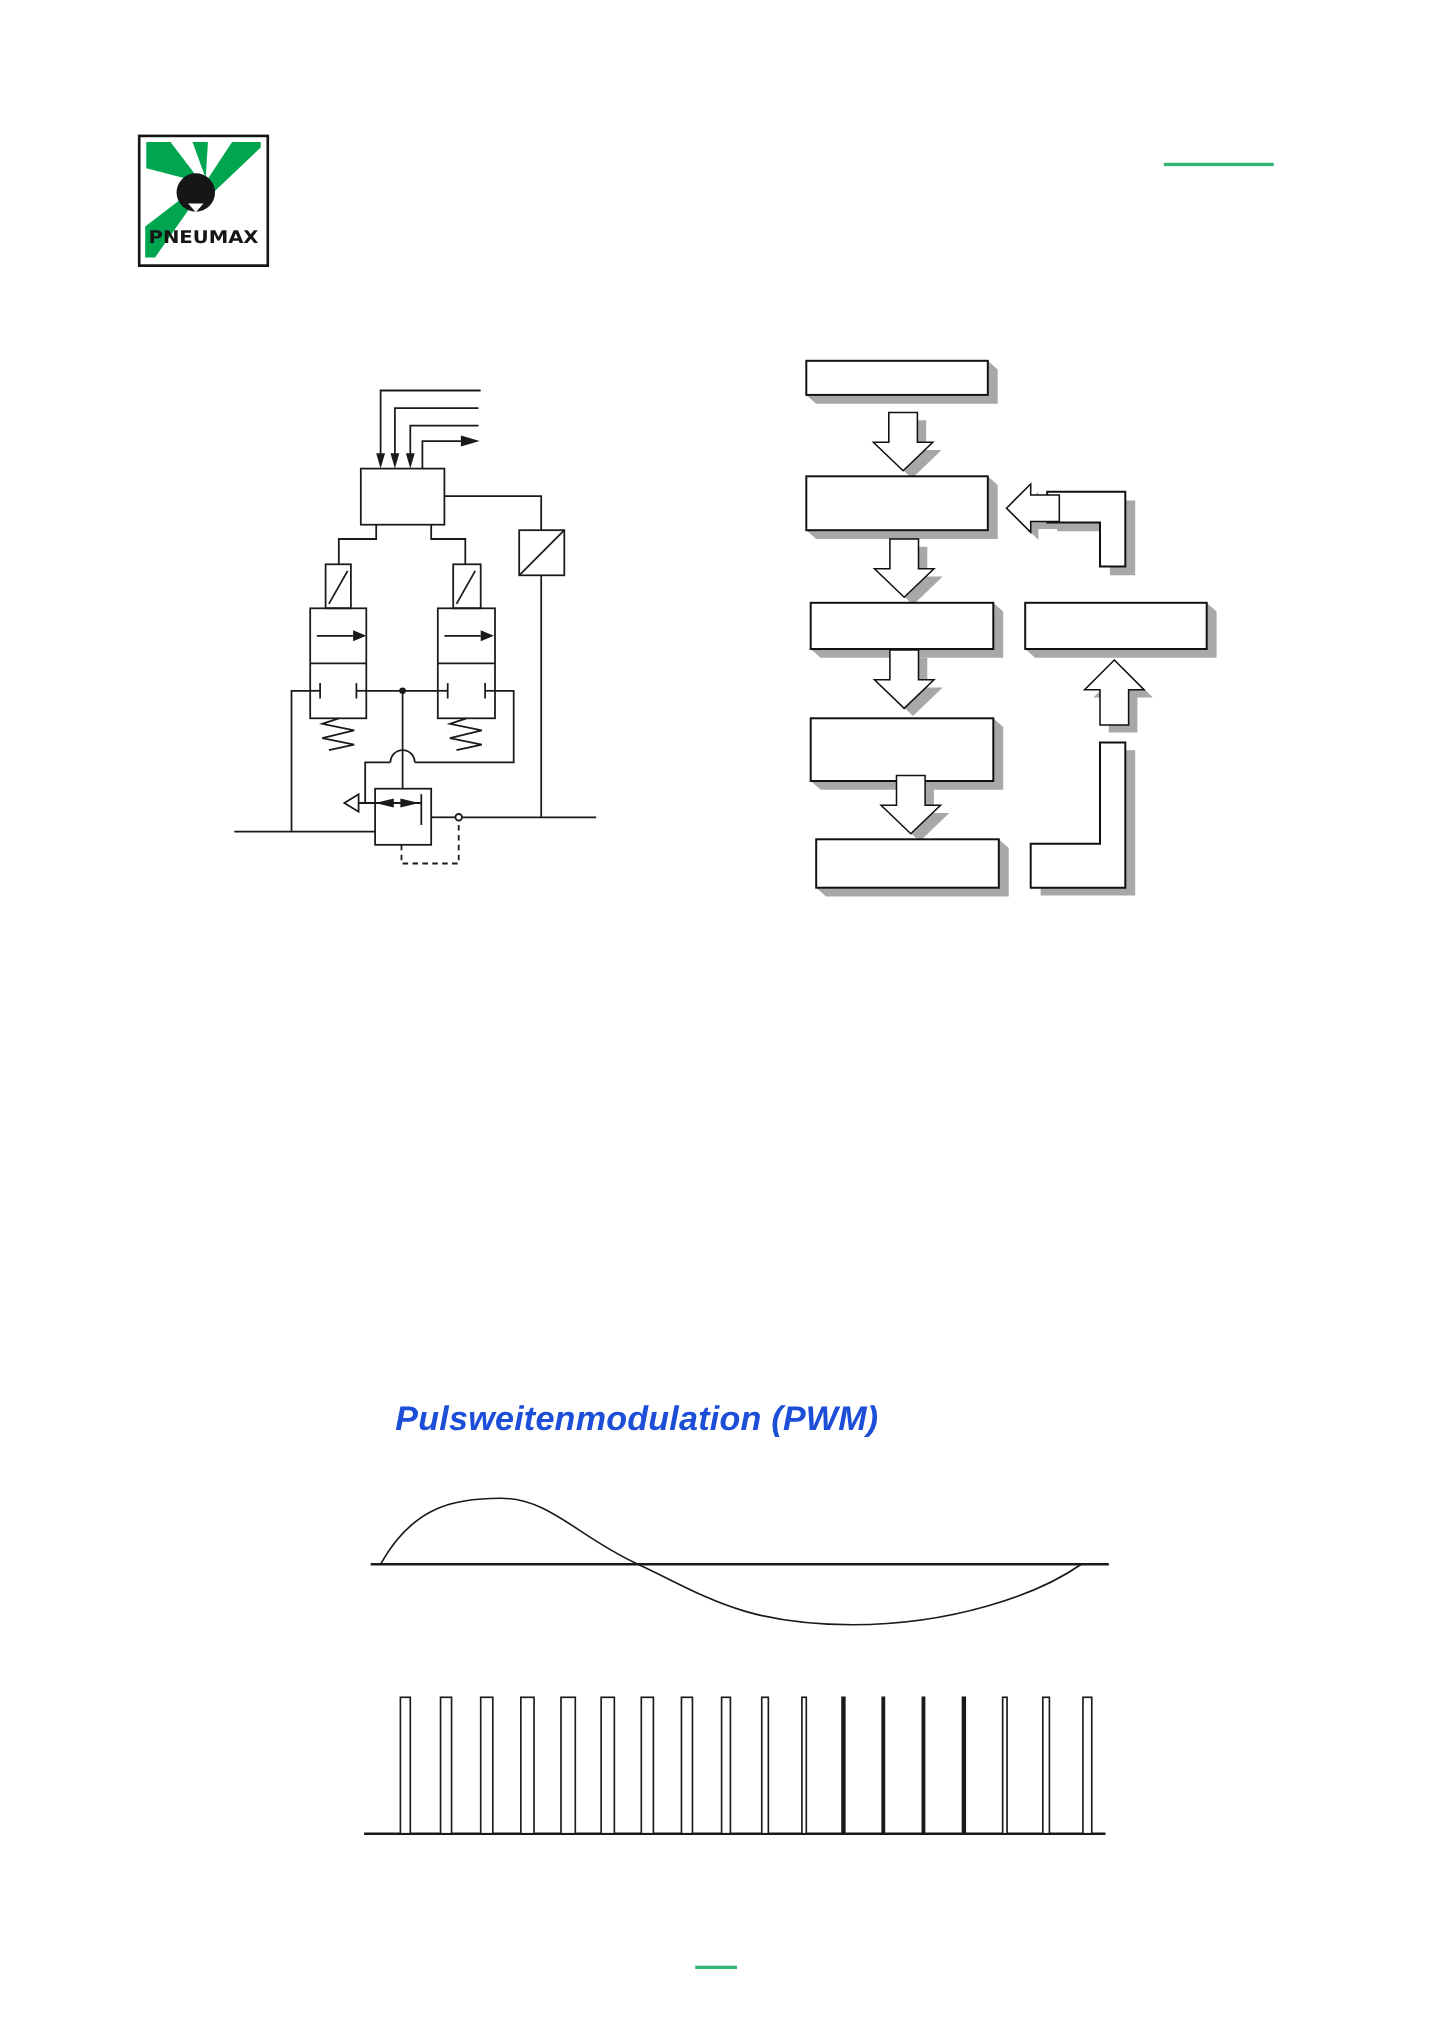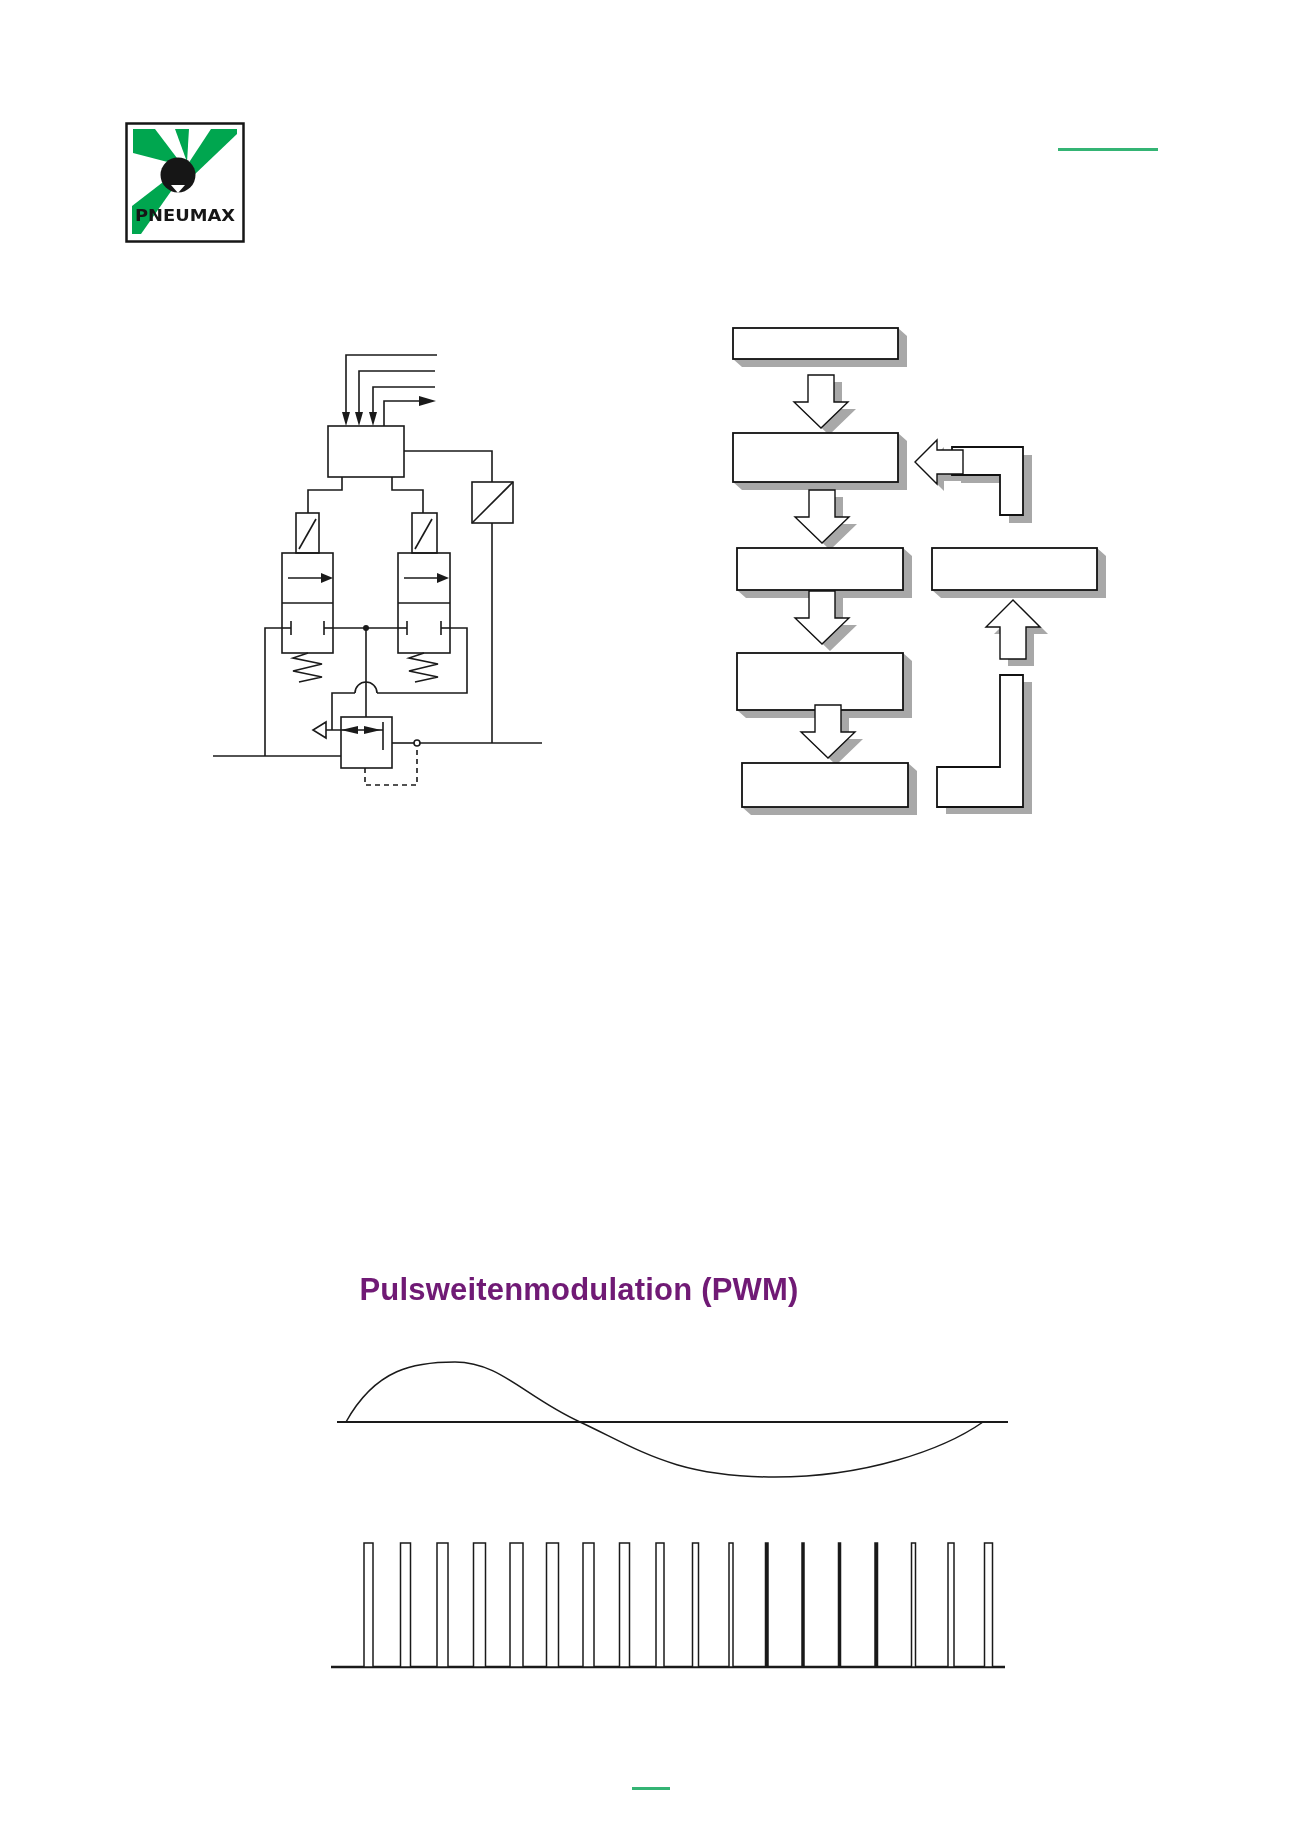--- a/index.html
+++ b/index.html
@@ -150,21 +150,21 @@
         <polygon points="808,375 834,375 834,402 848,402 821,428 794,402 808,402"></polygon>
         <polygon points="809,490 835,490 835,517 849,517 822,543 795,517 809,517"></polygon>
         <polygon points="809,591 835,591 835,618 849,618 822,644 795,618 809,618"></polygon>
         <polygon points="815,705 841,705 841,732 855,732 828,758 801,732 815,732"></polygon>
         <polygon points="915,462 937,440 937,450 963,450 963,474 937,474 937,484"></polygon>
         <polygon points="1013,600 1040,627 1026,627 1026,659 1000,659 1000,627 986,627"></polygon>
       </g>
     </g>
   </svg>
 
-  <div id="pwm-title" style="color: #701a75;">Pulsweitenmodulation (PWM)</div>
+  <div id="pwm-title" style="color: #1d4ed8; font-style: italic;">Pulsweitenmodulation (PWM)</div>
 
   <svg class="abs" style="left:300px;top:1345px" width="720" height="150" viewBox="300 1345 720 150">
     <line x1="337" y1="1422" x2="1008" y2="1422" stroke="#1a1a1a" stroke-width="2.2"></line>
     <path id="sine-path" fill="none" stroke="#1a1a1a" stroke-width="1.5" d="M346,1422 C376,1368 415,1362 455,1362 C500,1362 525,1397 580,1422 C640,1450 675,1477 775,1477 C865,1477 943,1450 983,1422"></path>
   </svg>
 
   <svg class="abs" style="left:300px;top:1530px" width="720" height="150" viewBox="300 1530 720 150">
     <line x1="331" y1="1667" x2="1005" y2="1667" stroke="#1a1a1a" stroke-width="2.4"></line>
     <g id="pwm-pulses">
         <rect x="364.0" y="1543" width="9" height="124" stroke="#1a1a1a" stroke-width="1.5" fill="#ffffff"></rect>

